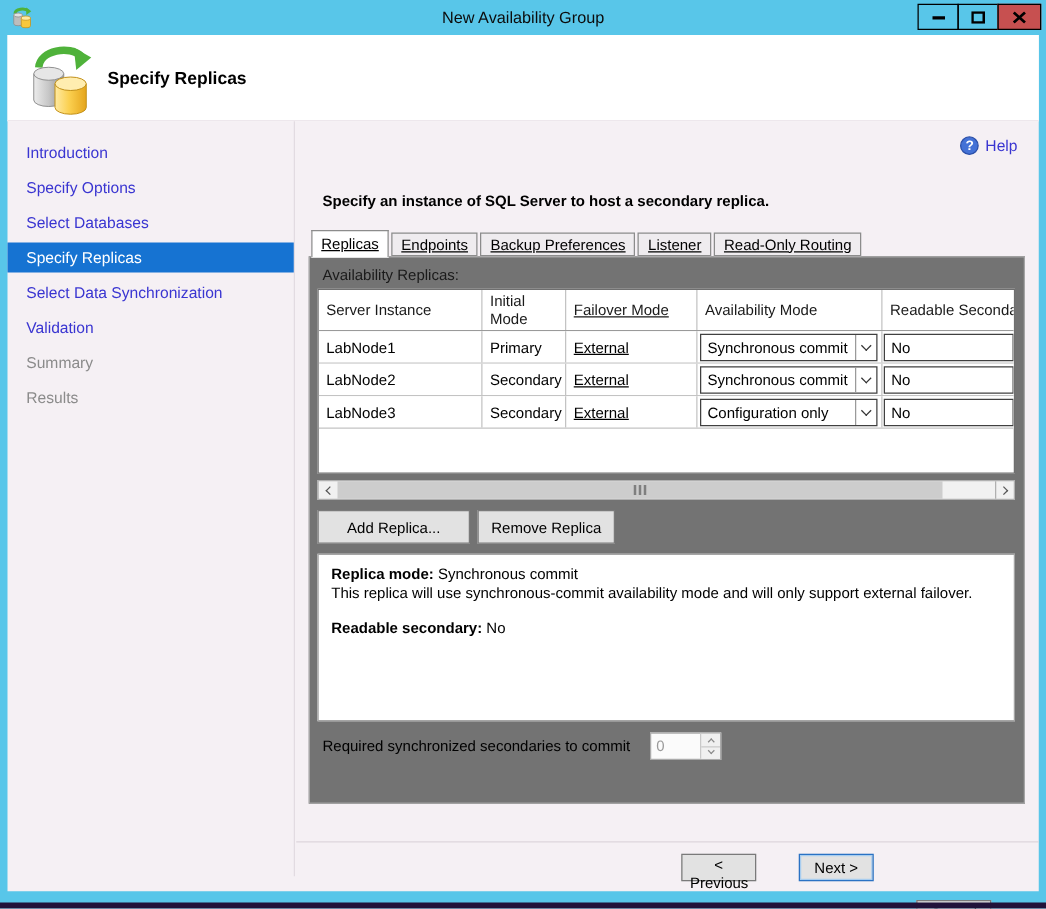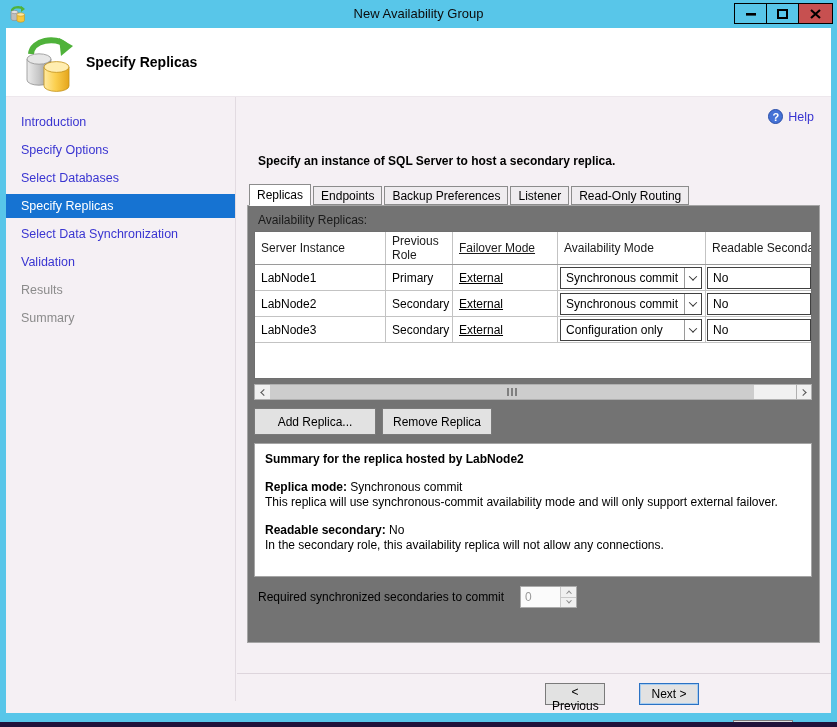--- a/index.html
+++ b/index.html
@@ -37,21 +37,21 @@
   .nav-item.disabled { color:#8b8b8b; }
 
   .main { position:absolute; left:231px; top:0; right:0; bottom:0; }
 
   .help { position:absolute; top:12px; right:17px; display:flex; align-items:center; gap:5px; font-size:12.5px; color:#3a35d1; cursor:pointer; }
   .help-icon { width:15px; height:15px; border-radius:50%; background:#4472d6; border:1px solid #2a4ea8; color:#fff; font-size:11px; font-weight:bold; display:flex; align-items:center; justify-content:center; }
 
   .instruction { position:absolute; left:21px; top:57px; font-size:12px; font-weight:bold; }
 
   
-  .tabs { position:absolute; left:12px; top:86px; height:22px; display:flex; align-items:flex-end; z-index:2; }
+  .tabs { position:absolute; left:12px; top:86px; height:22px; display:flex; align-items:flex-end; z-index:2;text-decoration:underline; }
   .tab { background:#efecef; border:1px solid #8c8c8c; height:19px; padding:0 7px; font-size:12px; display:flex; align-items:center; margin-right:2px; cursor:pointer; white-space:nowrap; }
   .tab.active { background:#fff; height:22px; border-bottom:1px solid #fff; margin-bottom:-1px; }
 
   
   .panel { position:absolute; left:10px; top:108px; width:573px; height:438px; background:#737373; border:1px solid #a5a5a5; }
   .avail-label { position:absolute; left:10px; top:7px; font-size:12px; color:#1a1a1a; }
 
   
   .grid { position:absolute; left:6px; top:25px; width:558px; height:148px; border:1px solid #6f6f6f; background:#fff; overflow:hidden; }
   .grid-header { display:flex; height:33px; border-bottom:1px solid #9a9a9a; background:#fff; }
@@ -172,22 +172,22 @@
     <div class="bdy">
 
       <div class="sidebar">
         <div class="nav">
           <div class="nav-item link">Introduction</div>
           <div class="nav-item link">Specify Options</div>
           <div class="nav-item link">Select Databases</div>
           <div class="nav-item selected">Specify Replicas</div>
           <div class="nav-item link">Select Data Synchronization</div>
           <div class="nav-item link">Validation</div>
+          <div class="nav-item disabled">Summary</div>
           <div class="nav-item disabled">Results</div>
-          <div class="nav-item disabled">Summary</div>
         </div>
       </div>
 
       <div class="main">
         <div class="help">
           <span class="help-icon">?</span>
           <span>Help</span>
         </div>
 
         <div class="instruction">Specify an instance of SQL Server to host a secondary replica.</div>
@@ -199,21 +199,21 @@
           <div class="tab">Listener</div>
           <div class="tab">Read-Only Routing</div>
         </div>
 
         <div class="panel">
           <div class="avail-label">Availability Replicas:</div>
 
           <div class="grid">
             <div class="grid-header">
               <div class="gh-cell c0">Server Instance</div>
-              <div class="gh-cell c1">Previous Role</div>
+              <div class="gh-cell c1">Initial Mode</div>
               <div class="gh-cell c2">Failover Mode</div>
               <div class="gh-cell c3">Availability Mode</div>
               <div class="gh-cell c4">Readable Secondary</div>
             </div>
 
             <div class="grid-row">
               <div class="gr-cell c0">LabNode1</div>
               <div class="gr-cell c1">Primary</div>
               <div class="gr-cell c2">External</div>
               <div class="gr-cell c3">
@@ -281,30 +281,28 @@
             </div>
             <div class="hs-btn right">
                 <span class="chev-r"></span>
               </div>
           </div>
 
           <button class="btn add-btn">Add Replica...</button>
           <button class="btn remove-btn">Remove Replica</button>
 
           <div class="summary-box">
-            <div class="sum-title">Summary for the replica hosted by LabNode2</div>
             <div>
               <span class="sum-b">Replica mode:</span><span> Synchronous commit</span>
             </div>
             <div>This replica will use synchronous-commit availability mode and will only support external failover.</div>
             <div class="sum-gap"></div>
             <div>
               <span class="sum-b">Readable secondary:</span><span> No</span>
             </div>
-            <div>In the secondary role, this availability replica will not allow any connections.</div>
           </div>
 
           <div class="quorum-label">Required synchronized secondaries to commit</div>
           <div class="spinner">
             <div class="spin-value">0</div>
             <div class="spin-arrows">
               <div class="spin-cell up">
                   <span class="chev-u"></span>
                 </div>
               <div class="spin-cell">

